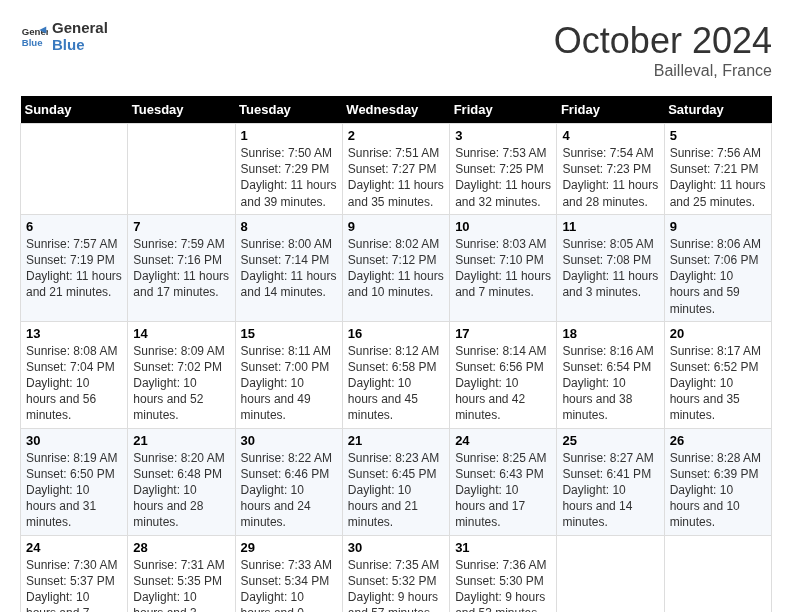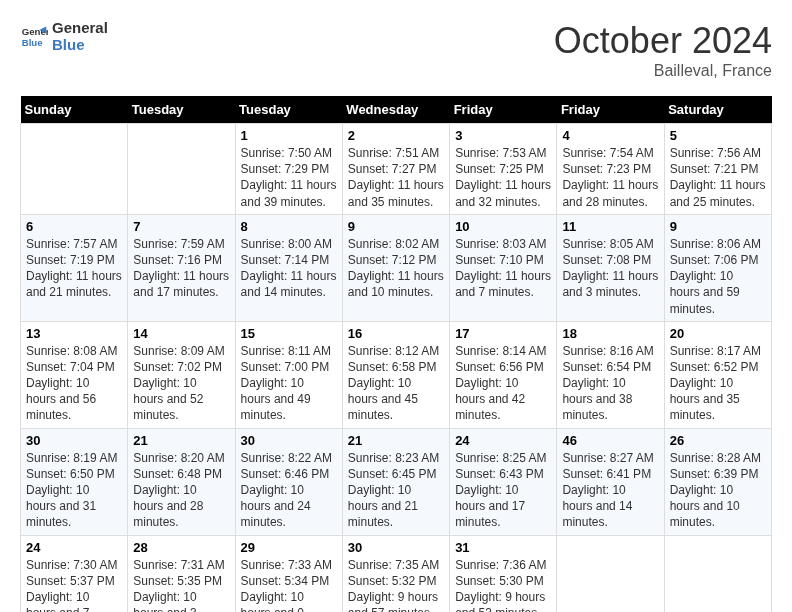--- a/index.html
+++ b/index.html
@@ -208,21 +208,21 @@
         </td>
         <td>
           <div class="day-num">21</div>
           <div class="day-info">Sunrise: 8:23 AM<br>Sunset: 6:45 PM<br>Daylight: 10 hours and 21 minutes.</div>
         </td>
         <td>
           <div class="day-num">24</div>
           <div class="day-info">Sunrise: 8:25 AM<br>Sunset: 6:43 PM<br>Daylight: 10 hours and 17 minutes.</div>
         </td>
         <td>
-          <div class="day-num">46</div>
+          <div class="day-num">25</div>
           <div class="day-info">Sunrise: 8:27 AM<br>Sunset: 6:41 PM<br>Daylight: 10 hours and 14 minutes.</div>
         </td>
         <td>
           <div class="day-num">26</div>
           <div class="day-info">Sunrise: 8:28 AM<br>Sunset: 6:39 PM<br>Daylight: 10 hours and 10 minutes.</div>
         </td>
       </tr>
       <tr>
         <td>
           <div class="day-num">24</div>

